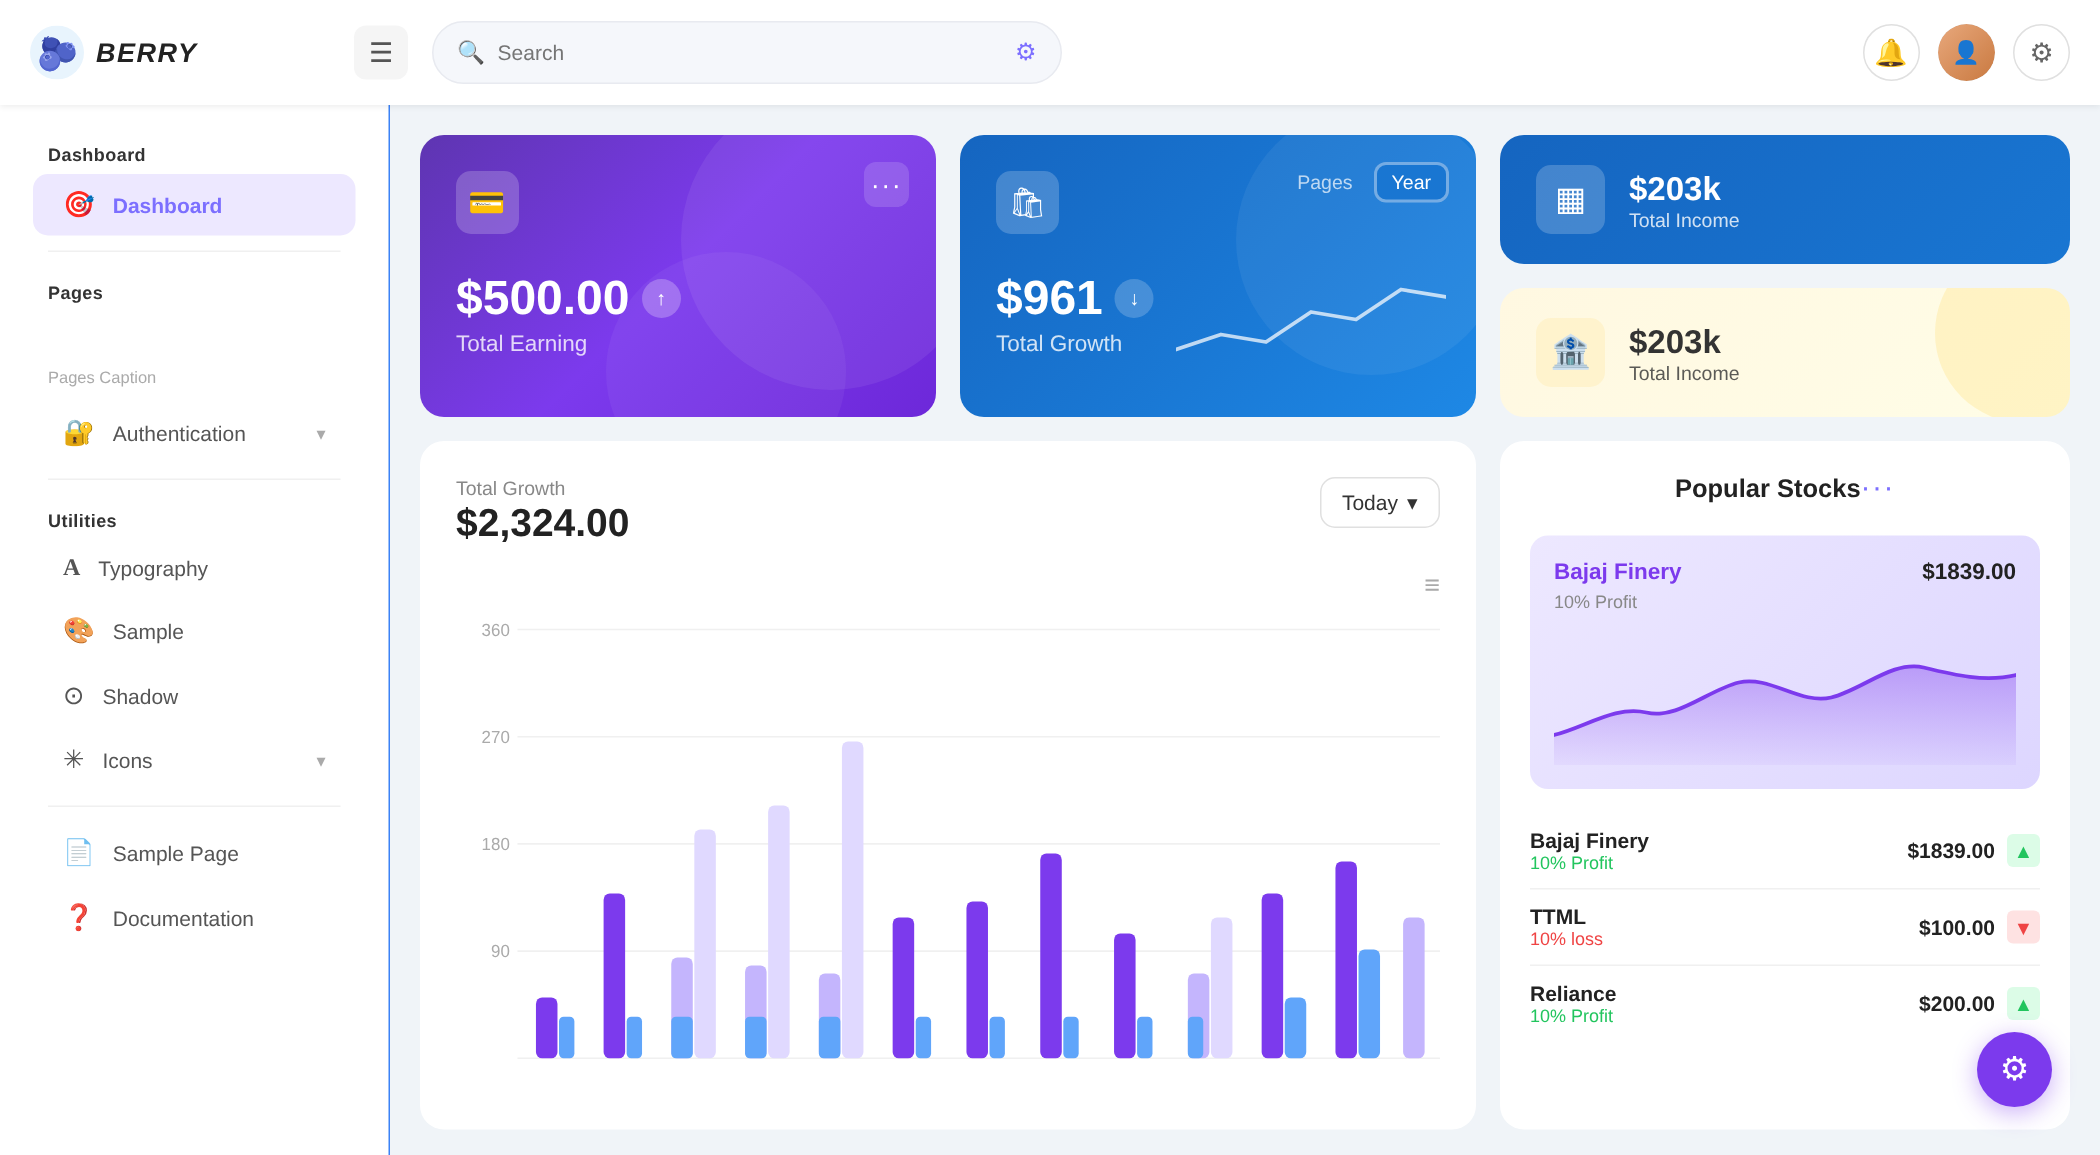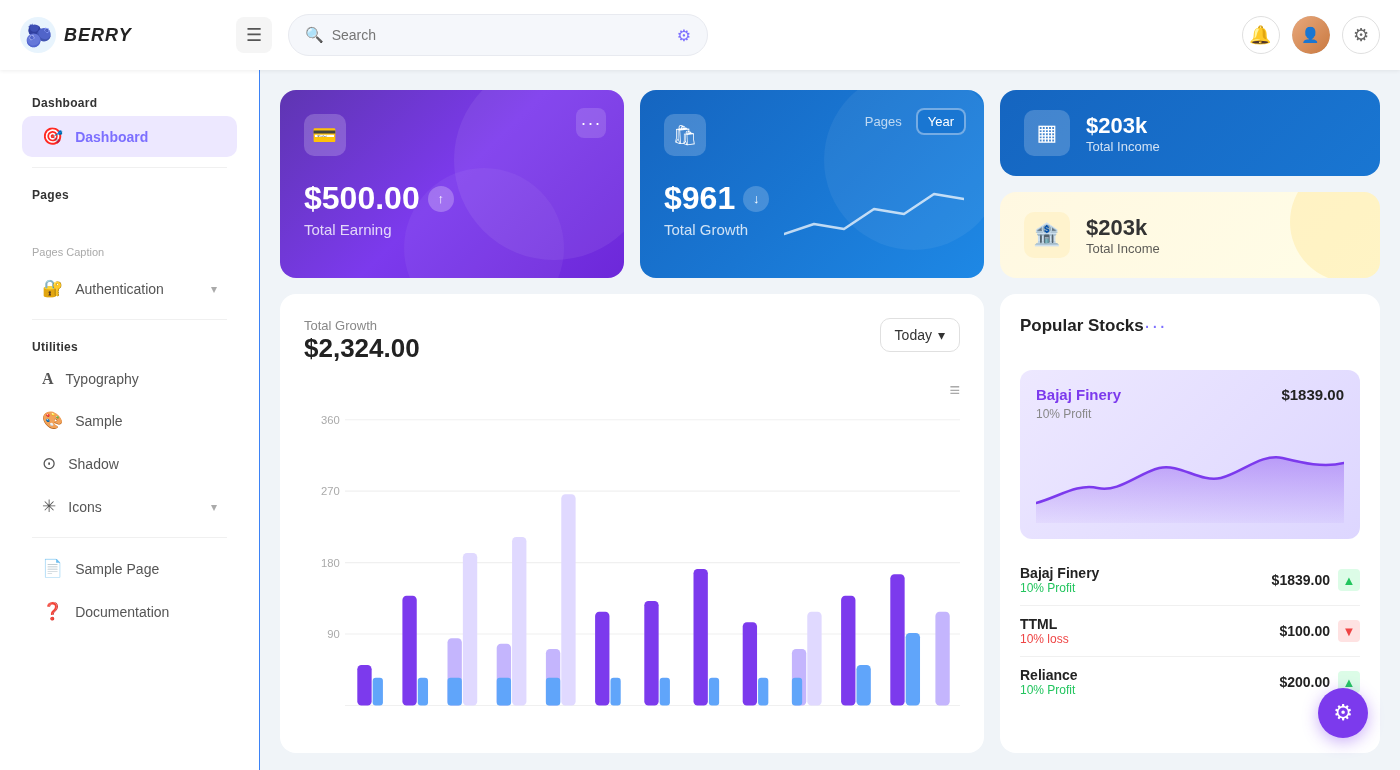--- a/index.html
+++ b/index.html
@@ -377,22 +377,22 @@
 
     
     .stocks-card {
       background: #fff;
       border-radius: 16px;
       padding: 20px;
     }
     .stocks-header {
       display: flex;
       align-items: center;
-      justify-content: flex-start;
-      margin-bottom: 33px;
+      justify-content: center;
+      margin-bottom: 20px;
     }
     .stocks-title { font-size: 17px; font-weight: 700; color: #222; }
     .stocks-menu { color: #7c6fff; font-size: 20px; cursor: pointer; letter-spacing: 1px; }
     .bajaj-feature {
       background: linear-gradient(135deg, #ede8ff, #ddd6ff);
       border-radius: 12px;
       padding: 16px;
       margin-bottom: 16px;
     }
     .bajaj-top {

